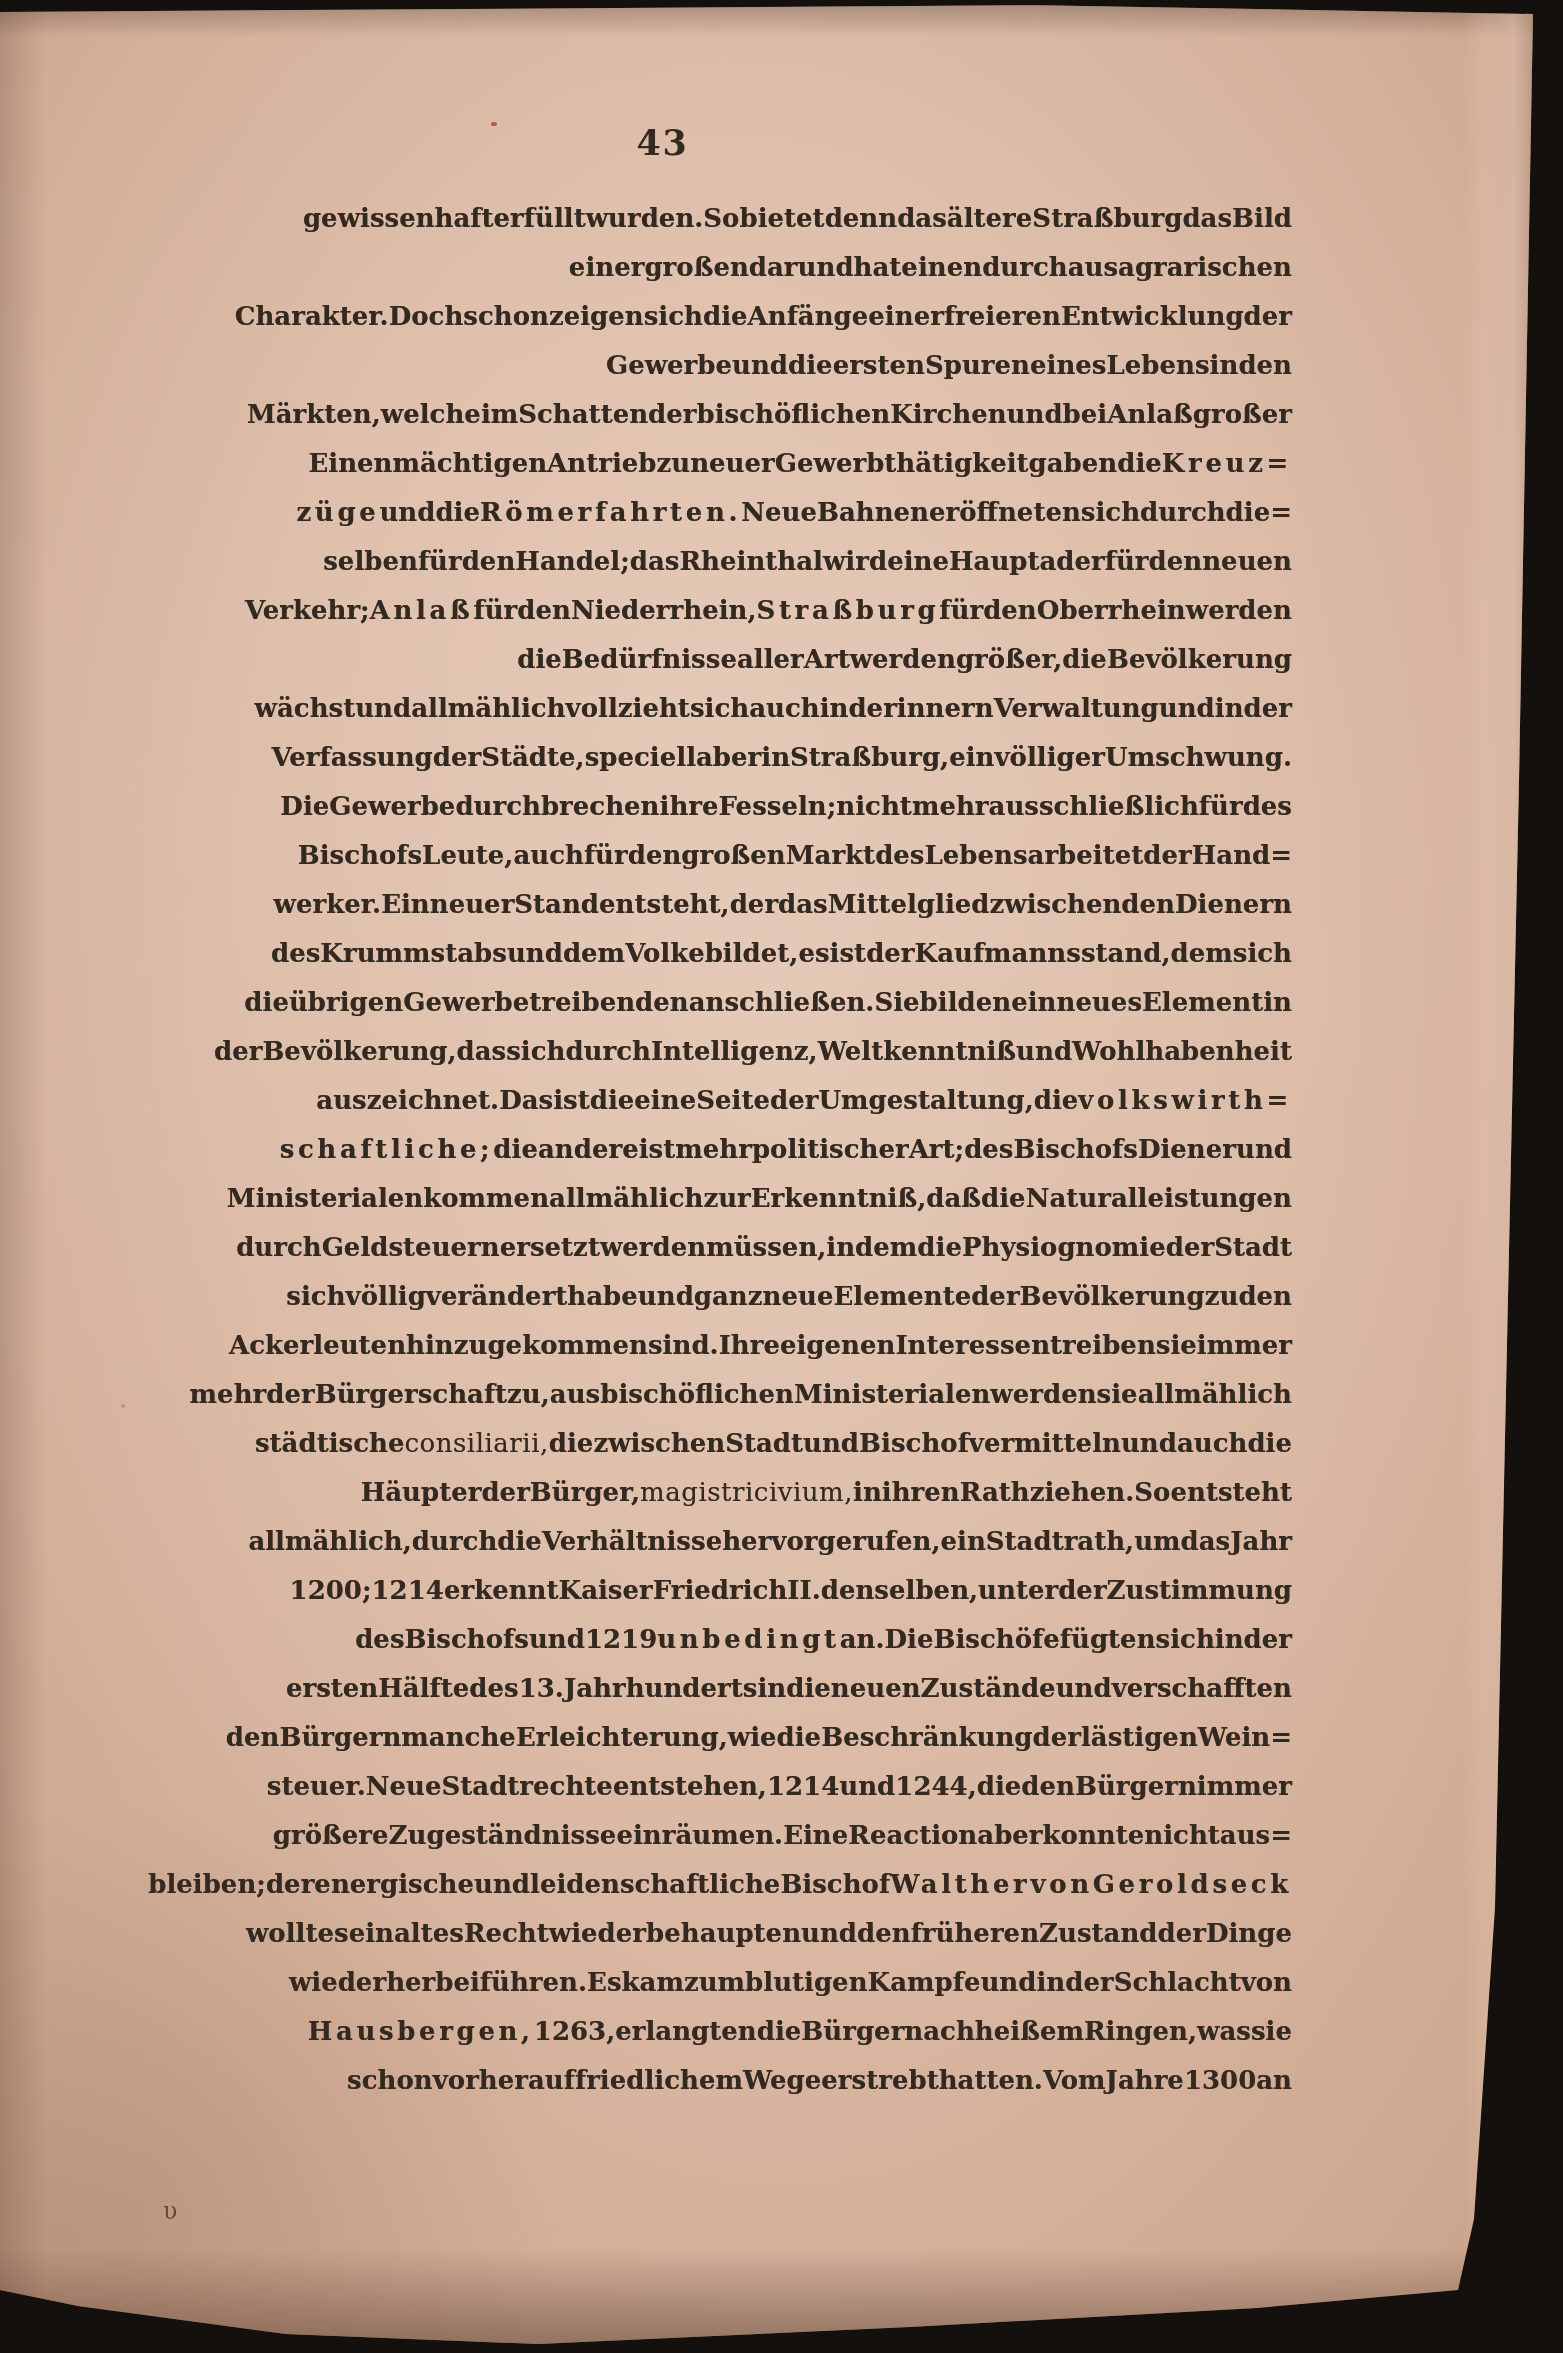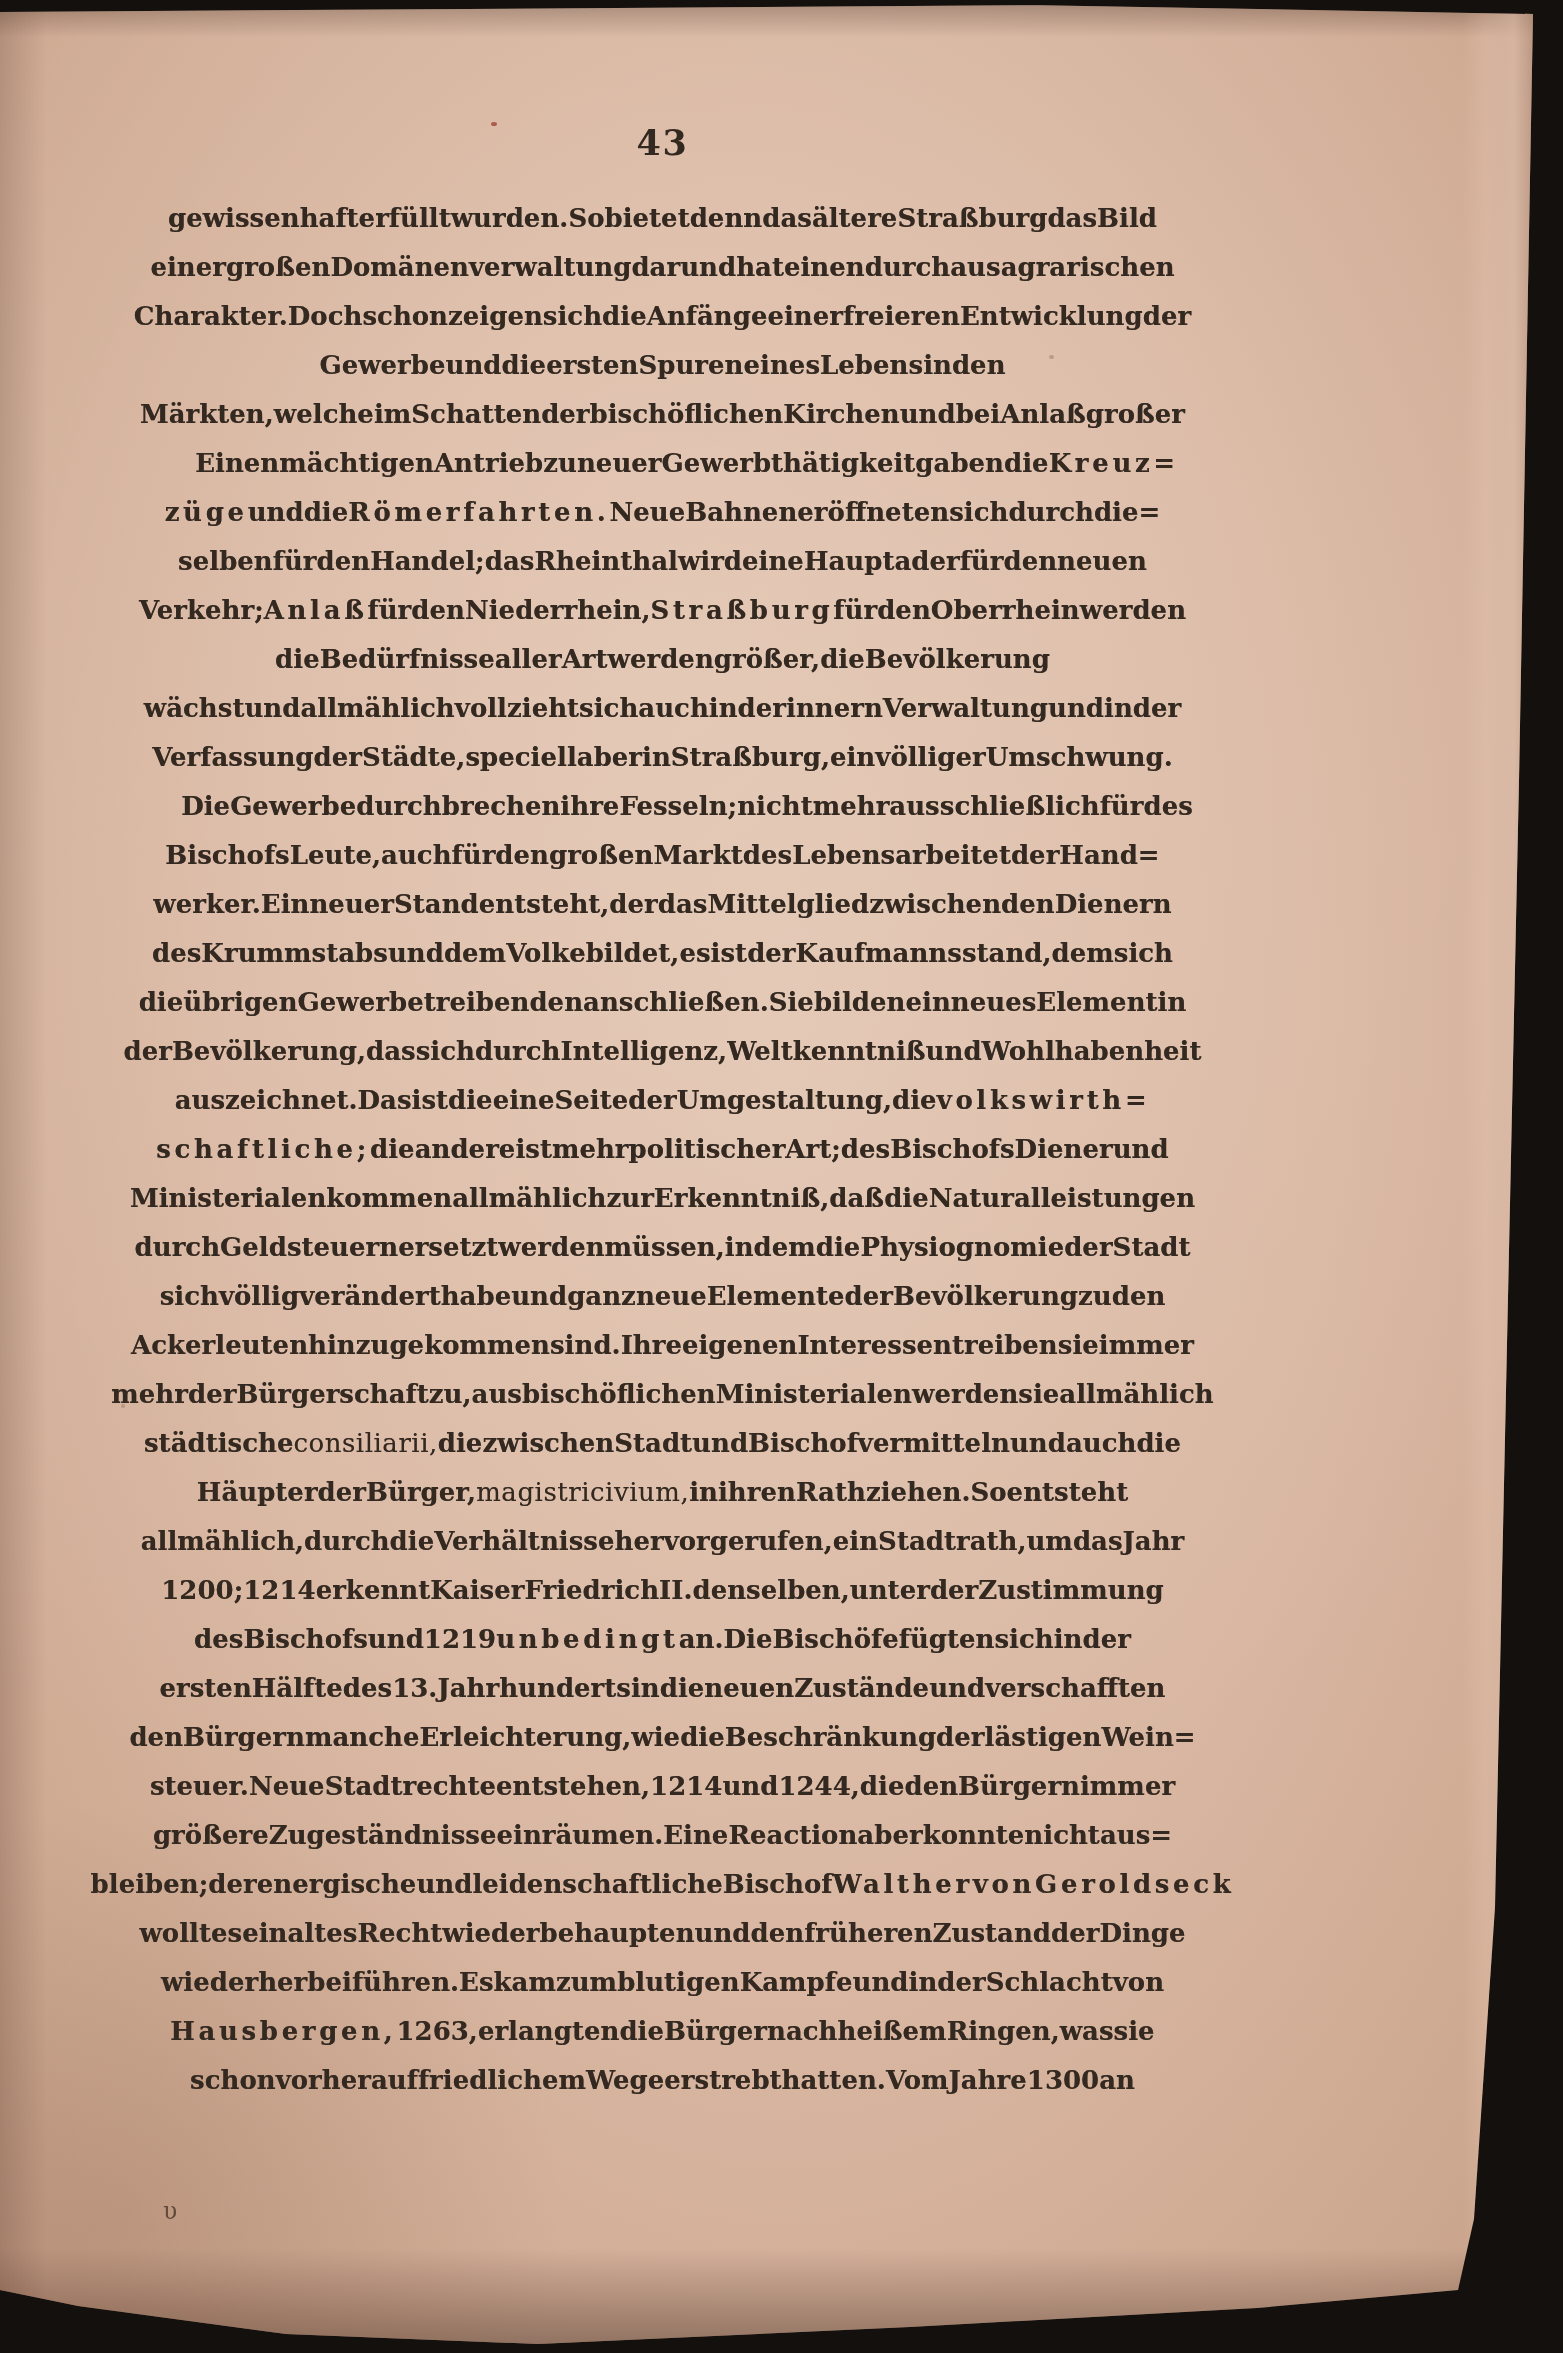--- a/index.html
+++ b/index.html
@@ -35,21 +35,21 @@
     letter-spacing:1.7px;
     margin-top:20px;
   }
   #text-block{
     position:absolute;left:33px;top:194px;width:1259px;
     font-size:26px;font-weight:bold;
     color:var(--ink,#342920);
     text-shadow:0 0 0.6px rgba(52,41,32,0.55);
   }
   .line{height:49px;line-height:49px;white-space:nowrap;}
-  .line.jf{display:flex;justify-content:center;}
+  .line.jf{display:flex;justify-content:flex-end;}
   .line.indent{padding-left:49px;}
   .w{display:inline-block;}
   .sperr{letter-spacing:0.14em;}
   .antiqua{font-weight:normal;letter-spacing:0.02em;}
   
   #stray-mark{
     position:absolute;left:163px;top:2197px;
     font-size:23.4px;color:rgba(70,52,40,0.78);
     font-weight:normal;
   }
@@ -74,21 +74,20 @@
           <span class="w">denn</span>
           <span class="w">das</span>
           <span class="w">ältere</span>
           <span class="w">Straßburg</span>
           <span class="w">das</span>
           <span class="w">Bild</span>
         </div>
         <div class="line jf">
           <span class="w">einer</span>
           <span class="w">großen</span>
-          <span class="w">Domänenverwaltung</span>
           <span class="w">dar</span>
           <span class="w">und</span>
           <span class="w">hat</span>
           <span class="w">einen</span>
           <span class="w">durchaus</span>
           <span class="w">agrarischen</span>
         </div>
         <div class="line jf">
           <span class="w">Charakter.</span>
           <span class="w">Doch</span>

